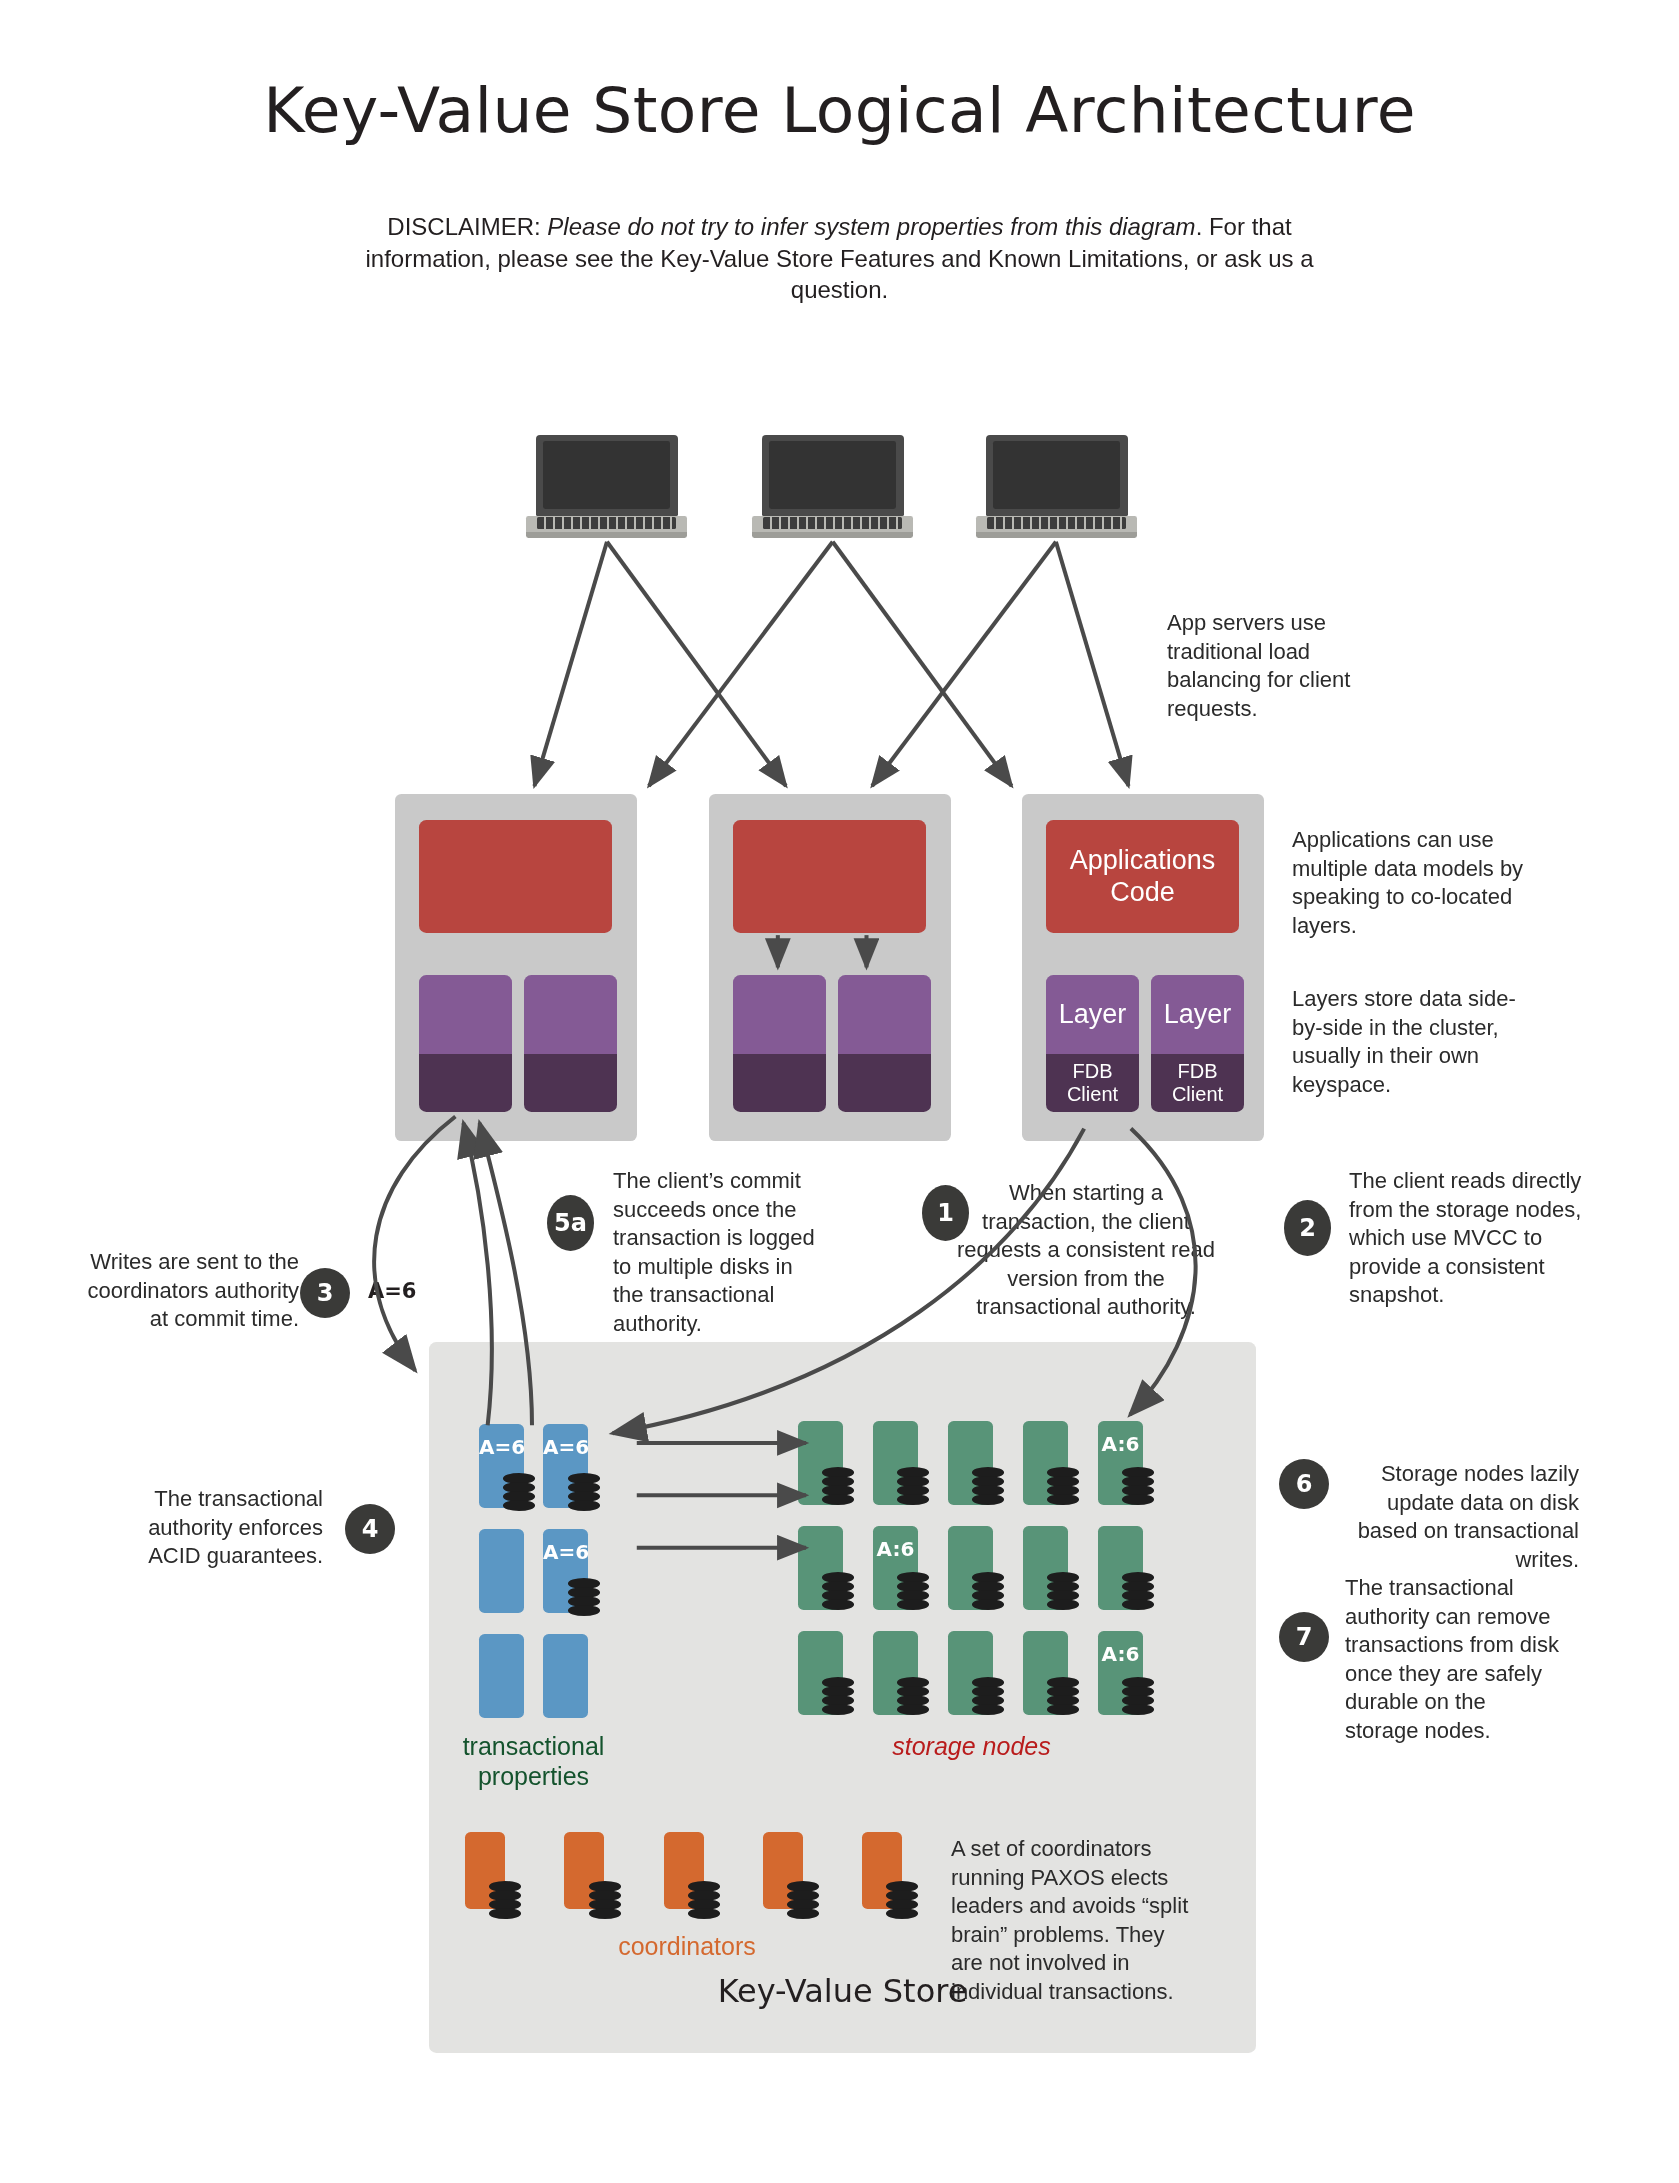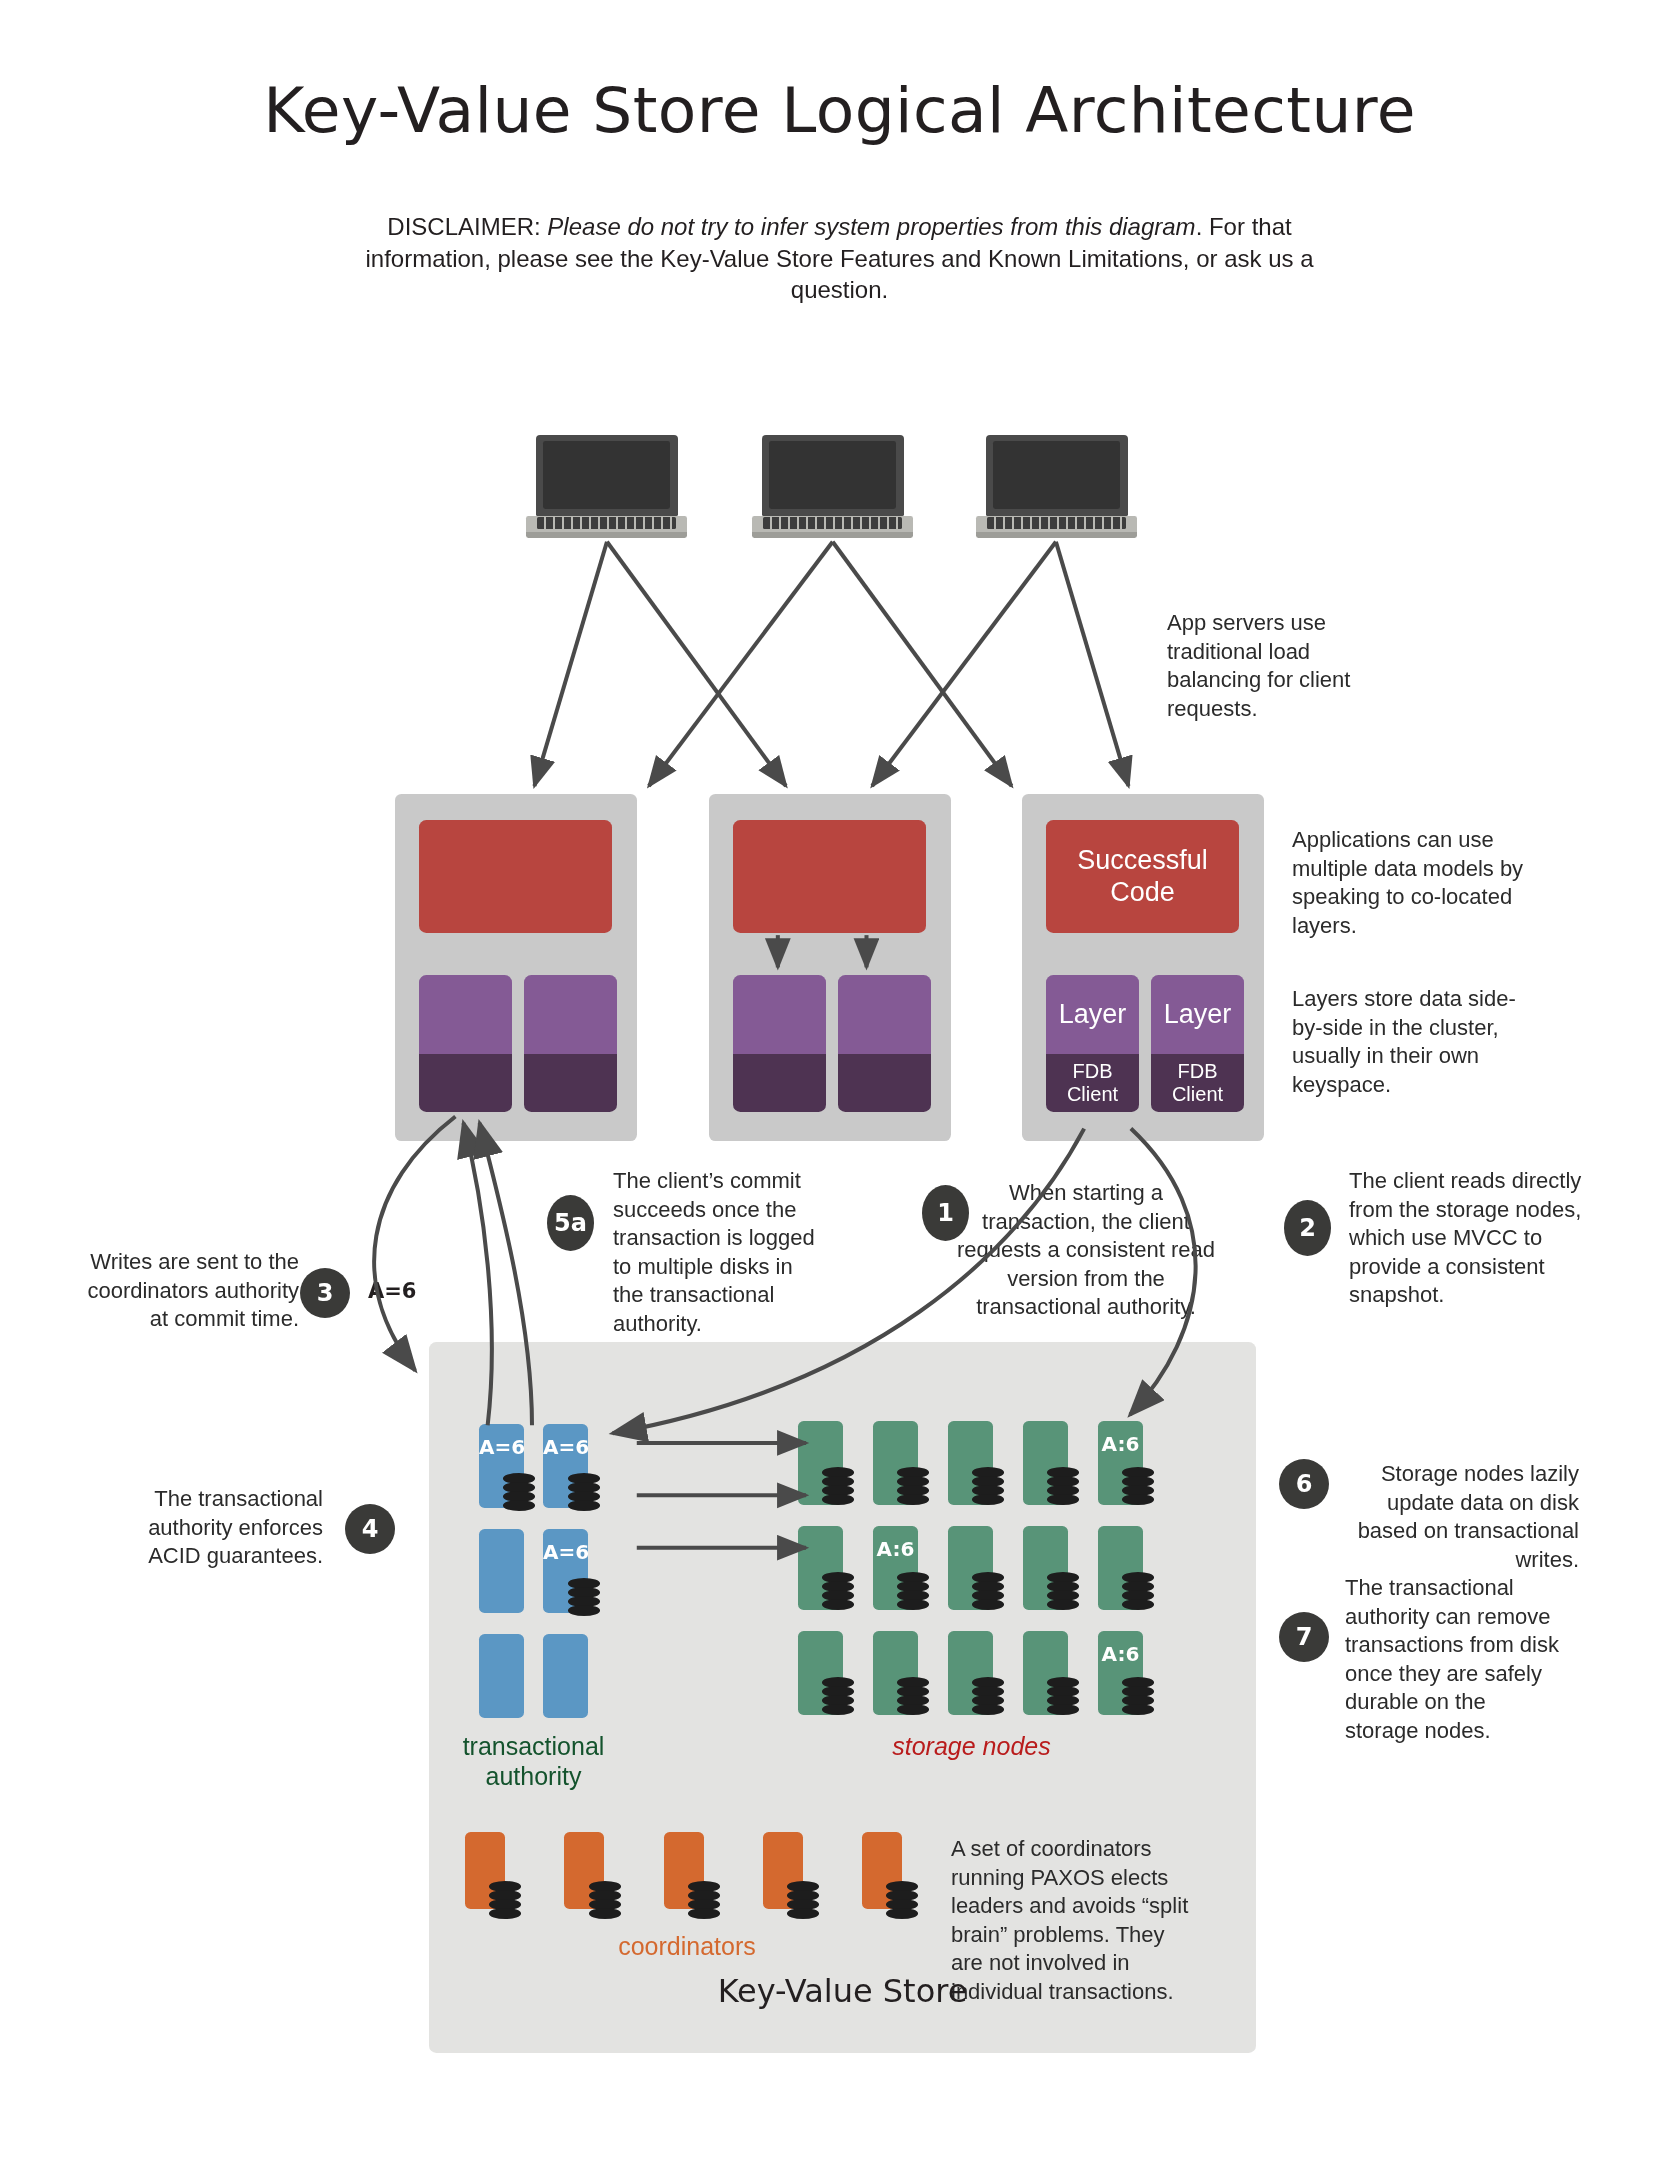--- a/index.html
+++ b/index.html
@@ -132,21 +132,21 @@
       <div class="top"></div>
       <div class="bot"></div>
     </div>
     <div class="layerbox l2">
       <div class="top"></div>
       <div class="bot"></div>
     </div>
   </div>
 
   <div class="appserver" style="left:1022px;top:794px;">
-    <div class="appcode">Successful Code</div>
+    <div class="appcode">Applications Code</div>
     <div class="layerbox l1">
       <div class="top">Layer</div>
       <div class="bot">FDB Client</div>
     </div>
     <div class="layerbox l2">
       <div class="top">Layer</div>
       <div class="bot">FDB Client</div>
     </div>
   </div>
 
@@ -219,21 +219,21 @@
 
     <div class="node ta-node" style="left:50px;top:292px;">
       <div class="lbl"></div>
     </div>
     <div class="node ta-node" style="left:114px;top:292px;">
       <div class="lbl"></div>
     </div>
 
     <div class="grp-label ta" style="left:24px;top:389px;width:161px;">
       <span>transactional</span><br>
-      <span>authority</span>
+      <span>properties</span>
     </div>
 
     <div class="node st-node" style="left:369px;top:79px;">
         <div class="lbl"></div>
       </div>
     <div class="disk" style="left:393px;top:125px;">
         <i></i>
         <i></i>
         <i></i>
         <i></i>

